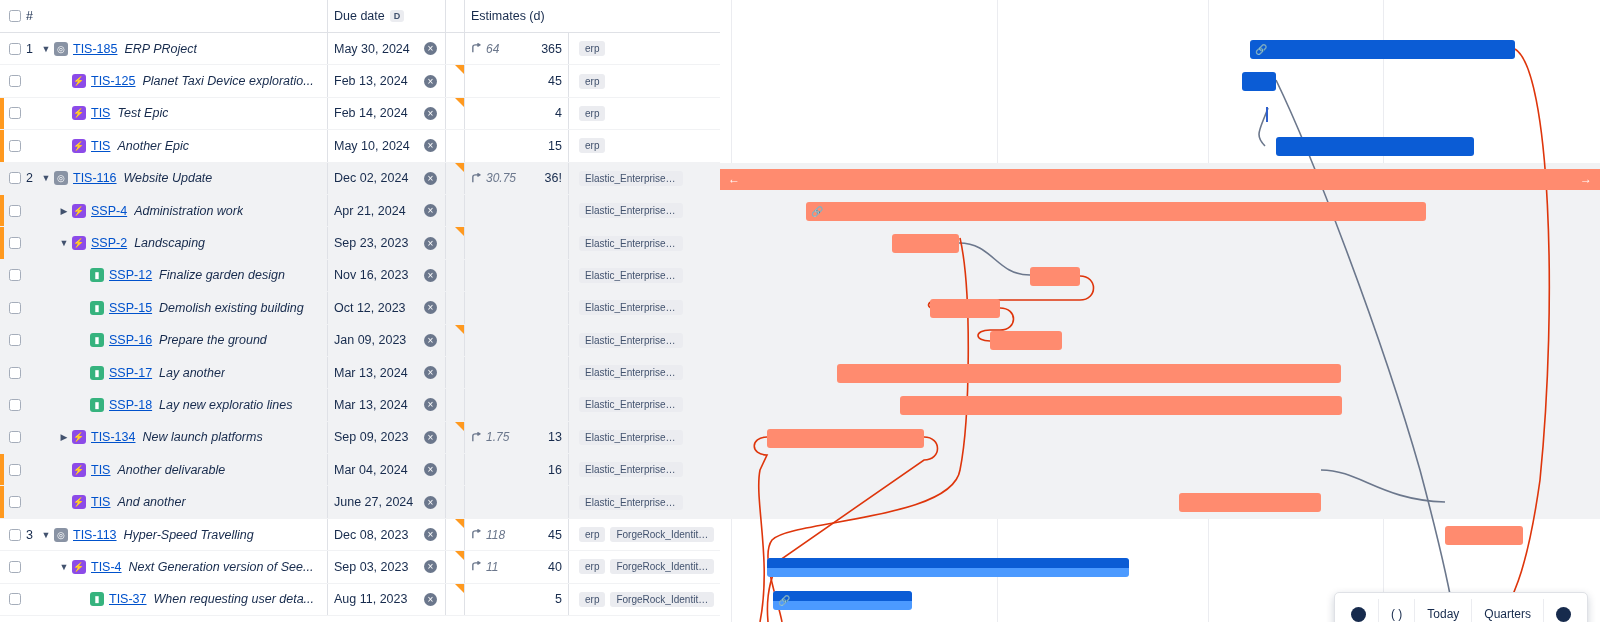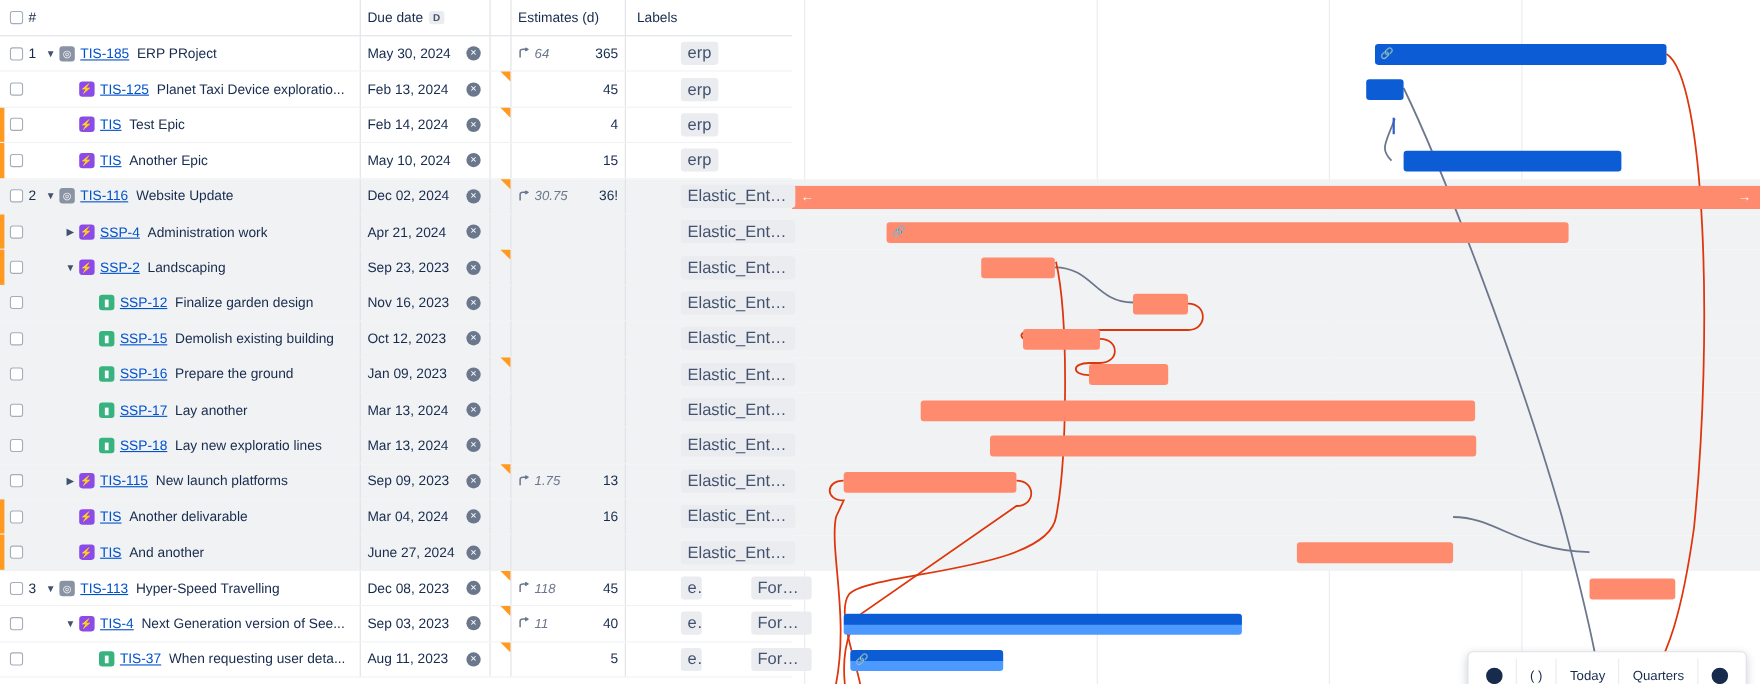--- a/index.html
+++ b/index.html
@@ -48,39 +48,39 @@
   .tico { width:14px; height:14px; border-radius:3px; flex:0 0 14px;
           display:flex; align-items:center; justify-content:center;
           font-size:9px; color:#fff; margin-right:5px; }
   .tico.epic { background:#8C4BE8; }
   .tico.story{ background:#36B37E; }
   .tico.init { background:#8993A4; }
 
   .key { color:#0052CC; text-decoration:underline; font-size:12.5px;
          margin-right:7px; white-space:nowrap; }
   .summ { font-size:12.5px; color:#172B4D; white-space:nowrap;
-          overflow:hidden; text-overflow:ellipsis; }
+          overflow:hidden; text-overflow:ellipsis;font-style:italic; }
 
   .dtxt { font-size:12.5px; color:#172B4D; flex:1; }
   .dclr { width:13px; height:13px; border-radius:50%; background:#6B778C;
           color:#fff; font-size:10px; line-height:13px; text-align:center;
           margin-right:8px; flex:0 0 13px; }
 
   .hbadge { display:inline-block; background:#EBECF0; color:#42526E;
             border-radius:3px; font-size:9px; padding:1px 4px; margin-left:5px;
             font-weight:bold; }
 
   .rollup { display:flex; align-items:center; gap:4px; width:58px;
             flex:0 0 58px; font-style:italic; color:#6B778C; font-size:12px; }
   .rollup svg { flex:0 0 11px; }
   .estv { flex:1; text-align:right; font-size:12.5px; color:#172B4D; }
 
-  .lab { background:#EBECF0; color:#42526E; border-radius:3px; font-size:15px;
+  .lab { background:#EBECF0; color:#42526E; border-radius:3px; font-size:10px;
          padding:2px 6px; white-space:nowrap; overflow:hidden;
-         text-overflow:ellipsis; max-width:104px;margin-left:40px; }
+         text-overflow:ellipsis; max-width:104px; }
 
   
   .tri { position:absolute; right:0; top:0; width:0; height:0;
          border-top:9px solid #FF991F; border-left:9px solid transparent; }
 
   
   .gantt { position:relative; flex:1; height:622px; background:#fff;
            overflow:hidden; }
   .gzone { position:absolute; left:0; top:0; width:880px; height:622px; }
   .grid-line { position:absolute; top:0; width:1px; height:622px;
@@ -128,23 +128,20 @@
         <span class="idx">#</span>
       </div>
       <div class="c-date">
         <span>Due date</span>
         <span class="hbadge">D</span>
       </div>
       <div class="c-team"></div>
       <div class="c-est">
         <span>Estimates (d)</span>
       </div>
-      <div class="c-lab">
-        <span>Labels</span>
-      </div>
     </div>
 
     <div id="rows-host">
         <div class="grow">
           <div class="c-num">
             <div class="cbox"></div>
             <span class="idx">1</span>
             <span class="chev">▼</span>
             <span class="tico init">◎</span>
             <a class="key" href="#">TIS-185</a>
@@ -435,21 +432,21 @@
             <span class="lab">Elastic_Enterprise_Search</span>
           </div>
         </div>
         <div class="grow shade">
           <div class="c-num">
             <div class="cbox"></div>
             <span class="idx"></span>
             <span class="indent" style="width: 18px;"></span>
             <span class="chev">▶</span>
             <span class="tico epic">⚡</span>
-            <a class="key" href="#">TIS-115</a>
+            <a class="key" href="#">TIS-134</a>
             <span class="summ">New launch platforms</span>
           </div>
           <div class="c-date">
             <span class="dtxt">Sep 09, 2023</span>
             <span class="dclr">×</span>
           </div>
           <div class="c-team">
             <span class="tri"></span>
           </div>
           <div class="c-est">

